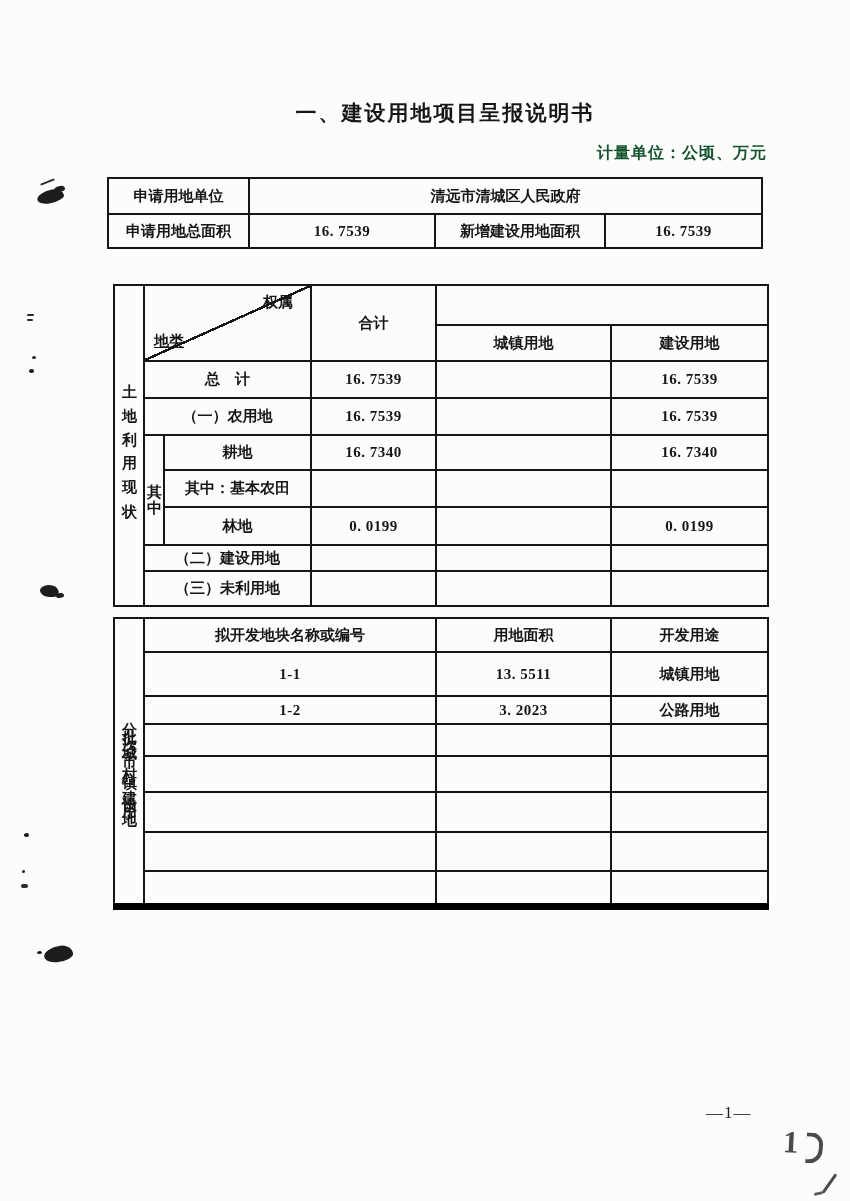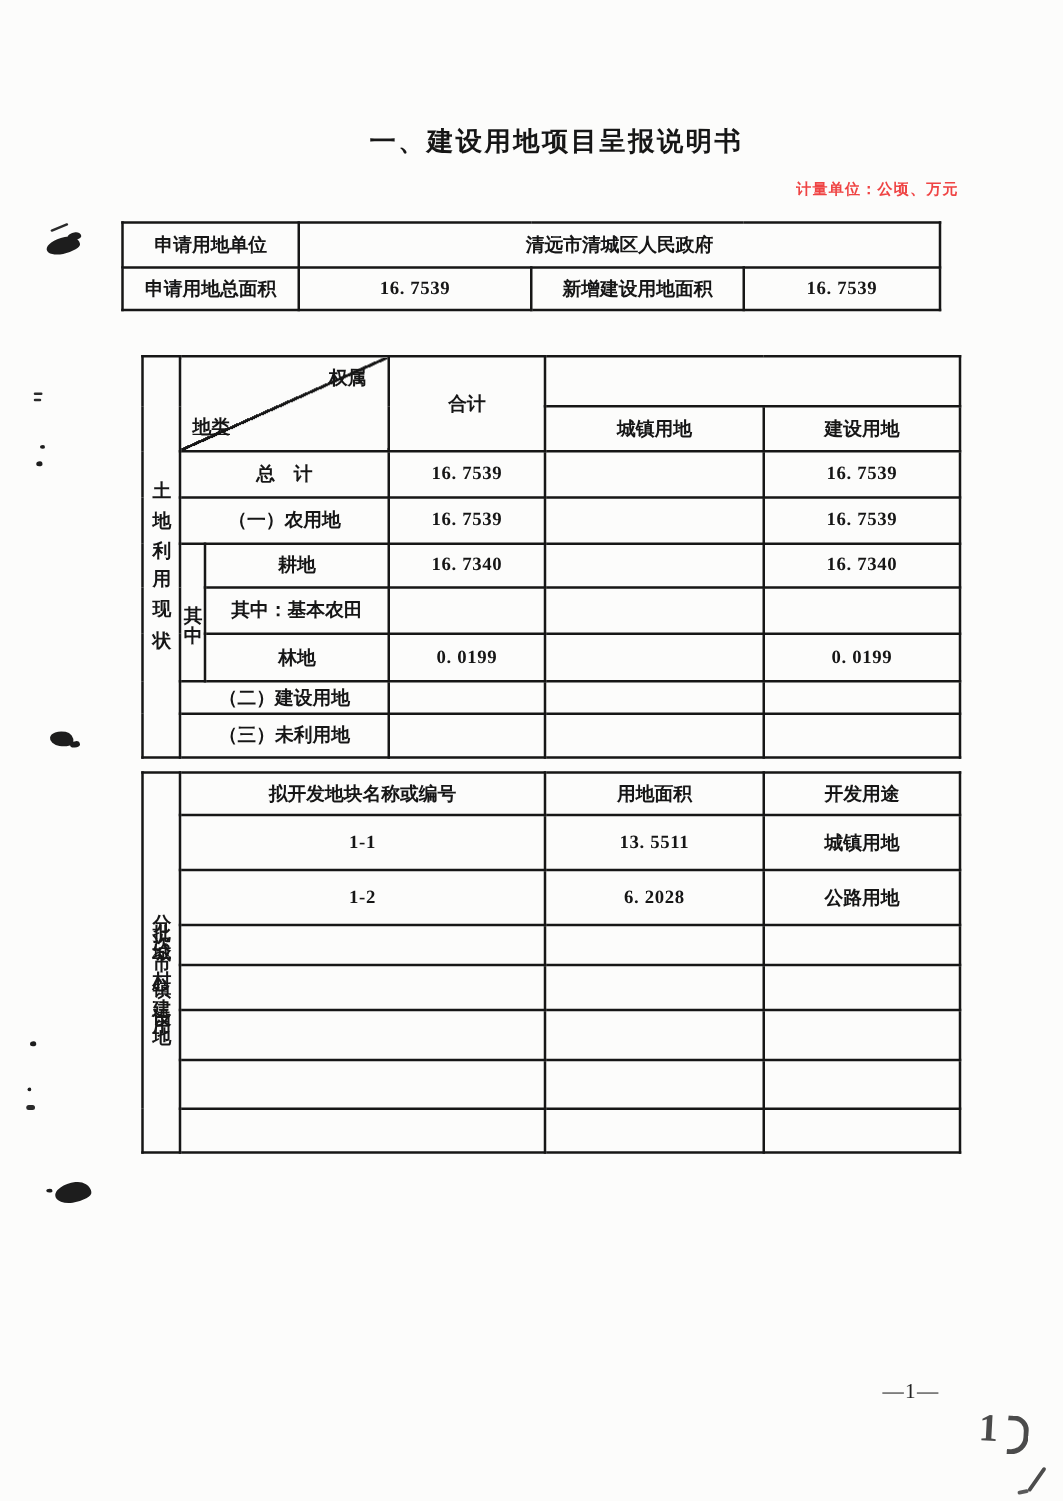--- a/index.html
+++ b/index.html
@@ -9,21 +9,21 @@
     font-family:"DejaVu Sans",sans-serif;
   }
   
   .doc-title{
     position:absolute;top:99px;left:0;width:850px;text-align:center;
     padding-left:40px;box-sizing:border-box;
     font-size:21px;font-weight:bold;letter-spacing:2px;color:#161616;
   }
   .unit-note{
     position:absolute;top:143px;right:83px;
-    font-size:12px;font-weight:bold;letter-spacing:1px;color:#ef4444;
+    font-size:16px;font-weight:bold;letter-spacing:1px;color:#14532d;
   }
   
   table.t{
     position:absolute;border-collapse:collapse;table-layout:fixed;
   }
   table.t td{
     border:2px solid #161616;padding:0;text-align:center;vertical-align:middle;
     font-size:15px;font-weight:bold;color:#161616;overflow:hidden;
   }
   td.lft{text-align:left;padding-left:9px;}
@@ -39,21 +39,21 @@
   
   td.diag{
     position:relative;
     background-image:linear-gradient(to bottom right,
       transparent calc(50% - 1.2px),#161616 calc(50% - 1.2px),
       #161616 calc(50% + 1.2px),transparent calc(50% + 1.2px));
   }
   .diag-tr{position:absolute;top:7px;right:17px;font-size:15px;font-weight:bold;}
   .diag-bl{position:absolute;bottom:9px;left:9px;font-size:15px;font-weight:bold;text-decoration:underline;}
   
-  table.t.batch{border-bottom:1px solid #000000;}
+  table.t.batch{border-bottom:7px solid #000000;}
   
   .page-number{
     position:absolute;top:1103px;left:706px;
     font-family:"Liberation Serif",serif;font-size:17px;color:#222;letter-spacing:1px;
   }
   .corner-stamp{
     position:absolute;top:1127px;left:783px;display:flex;align-items:flex-start;
     transform:rotate(3deg);opacity:.88;color:#333;
   }
   .corner-stamp .digit{font-family:"Liberation Serif",serif;font-size:31px;font-weight:bold;line-height:1;}
@@ -73,21 +73,21 @@
     position:absolute;top:1192px;left:814px;width:9px;height:3px;background:#5a5a5a;
     border-radius:2px;transform:rotate(-12deg);
   }
 </style>
 </head>
 <body>
 
 <div class="doc-title">一、建设用地项目呈报说明书</div>
 <div class="unit-note">计量单位：公顷、万元</div>
 
-<table class="t" style="top:177px;left:97px;width:654px;">
+<table class="t" style="top:177px;left:107px;width:654px;">
   <colgroup>
       <col style="width:141px">
       <col style="width:186px">
       <col style="width:170px">
       <col style="width:157px">
     </colgroup>
   <tbody>
       <tr style="height:36px">
     <td>申请用地单位</td>
     <td colspan="3" class="lft">清远市清城区人民政府</td>
@@ -188,23 +188,23 @@
     </td>
     <td>拟开发地块名称或编号</td>
     <td>用地面积</td>
     <td>开发用途</td>
   </tr>
   <tr style="height:44px">
     <td class="num">1-1</td>
     <td class="num">13. 5511</td>
     <td>城镇用地</td>
   </tr>
-  <tr style="height:44px">
+  <tr style="height:28px">
     <td class="num">1-2</td>
-    <td class="num">6. 2028</td>
+    <td class="num">3. 2023</td>
     <td>公路用地</td>
   </tr>
   <tr style="height:32px">
     <td class="num"></td>
     <td class="num"></td>
     <td></td>
   </tr>
   <tr style="height:36px">
     <td class="num"></td>
     <td class="num"></td>

